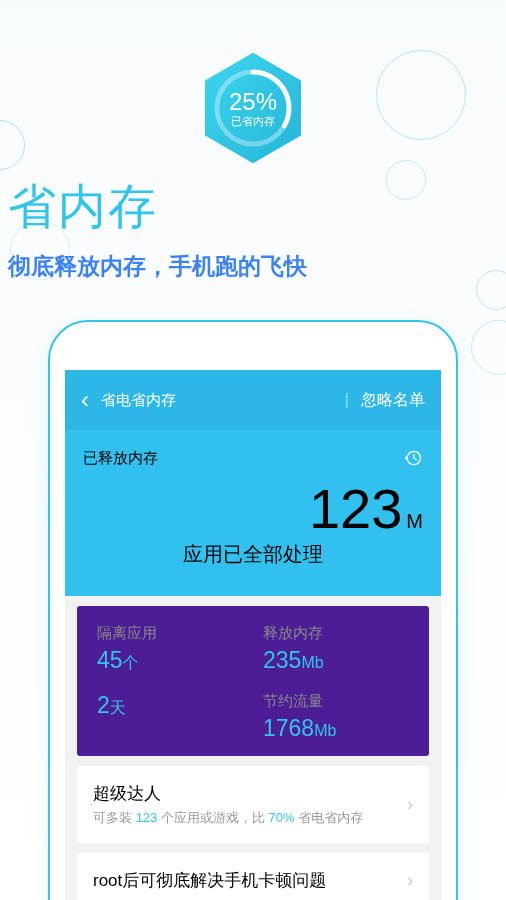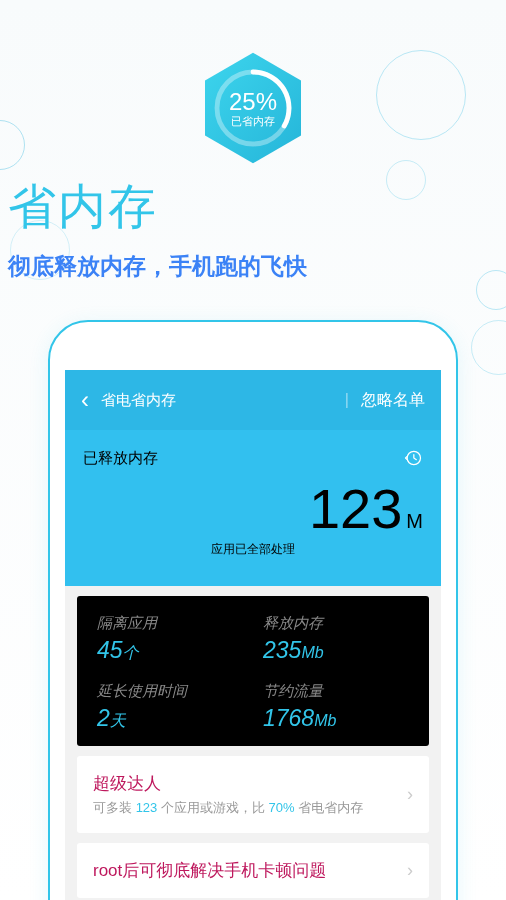--- a/index.html
+++ b/index.html
@@ -142,31 +142,30 @@
     .big-number-val {
       font-size: 56px;
       font-weight: 300;
     }
     .big-number-unit {
       font-size: 20px;
       margin-left: 4px;
     }
     .processed-text {
       text-align: center;
-      font-size: 12px;
+      font-size: 20px;
       font-weight: 300;
     }
     
     
     .stats-card {
-      background: #000000;
+      background: #4c1d95;
       margin: 10px 12px;
       border-radius: 3px;
       padding: 18px 20px 14px;
-      font-style: italic;
     }
     .stats-grid {
       display: grid;
       grid-template-columns: 1fr 1fr;
       gap: 18px 20px;
     }
     .stat-item {}
     .stat-label {
       font-size: 15px;
       color: #888;
@@ -186,21 +185,21 @@
       background: #fff;
       margin: 0 12px 10px;
       border-radius: 3px;
       padding: 16px 16px;
       display: flex;
       align-items: center;
     }
     .list-content { flex: 1; }
     .list-title {
       font-size: 17px;
-      color: #be185d;
+      color: #000000;
       margin-bottom: 4px;
     }
     .list-sub {
       font-size: 13px;
       color: #999;
     }
     .list-sub .hl { color: #32c5e9; }
     .chevron {
       color: #ccc;
       font-size: 18px;
@@ -269,21 +268,20 @@
       <div class="stats-grid">
         <div class="stat-item">
           <div class="stat-label">隔离应用</div>
           <div><span class="stat-value">45</span><span class="stat-unit">个</span></div>
         </div>
         <div class="stat-item">
           <div class="stat-label">释放内存</div>
           <div><span class="stat-value">235</span><span class="stat-unit">Mb</span></div>
         </div>
         <div class="stat-item">
-          <div class="stat-label">延长使用时间</div>
           <div><span class="stat-value">2</span><span class="stat-unit">天</span></div>
         </div>
         <div class="stat-item">
           <div class="stat-label">节约流量</div>
           <div><span class="stat-value">1768</span><span class="stat-unit">Mb</span></div>
         </div>
       </div>
     </div>
 
     <div class="list-card">

